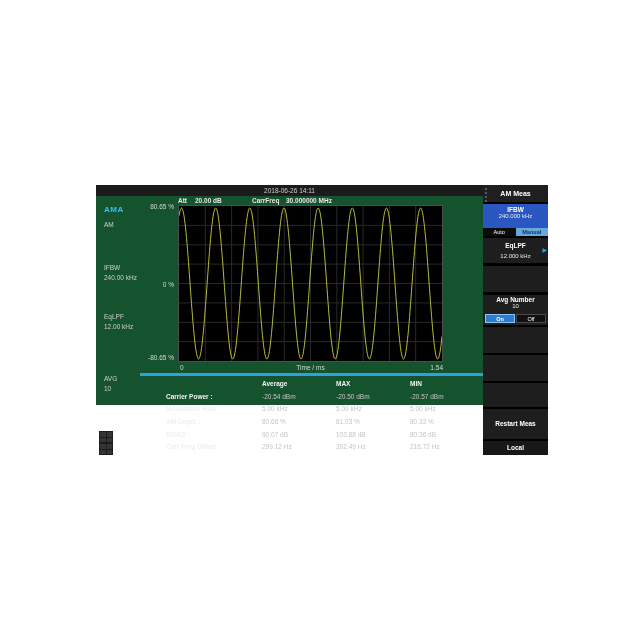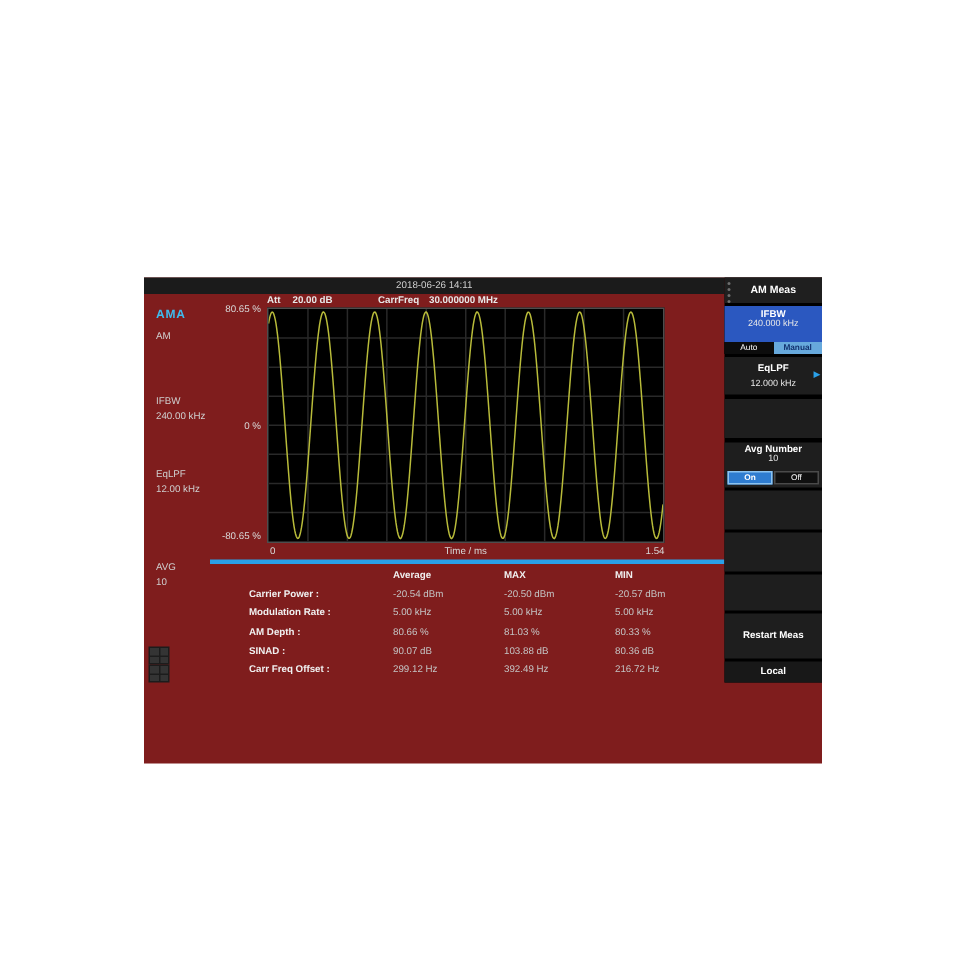--- a/index.html
+++ b/index.html
@@ -1,18 +1,18 @@
 <!DOCTYPE html>
 <html><head>
 <meta charset="utf-8">
 <style>
   html,body{margin:0;padding:0;background:#fff;}
   .canvas{position:relative;width:640px;height:640px;background:#ffffff;overflow:hidden;
           font-family:"Liberation Sans","DejaVu Sans",sans-serif;}
-  .screen{position:absolute;left:96px;top:185px;width:452px;height:324px;background:#7f1d1d;color:#ddd;}
+  .screen{position:absolute;left:96px;top:185px;width:452px;height:220px;background:#14532d;color:#ddd;}
 
   
   .topbar{position:absolute;left:0;top:0;width:387px;height:11px;background:#1b1b1b;
           text-align:center;font-size:6.5px;line-height:11px;color:#cfcfcf;}
 
   
   .chh{position:absolute;top:12px;font-size:6.5px;color:#e8e8e8;font-weight:bold;}
 
   
   .sb{position:absolute;font-size:6.5px;color:#cfcfcf;}

